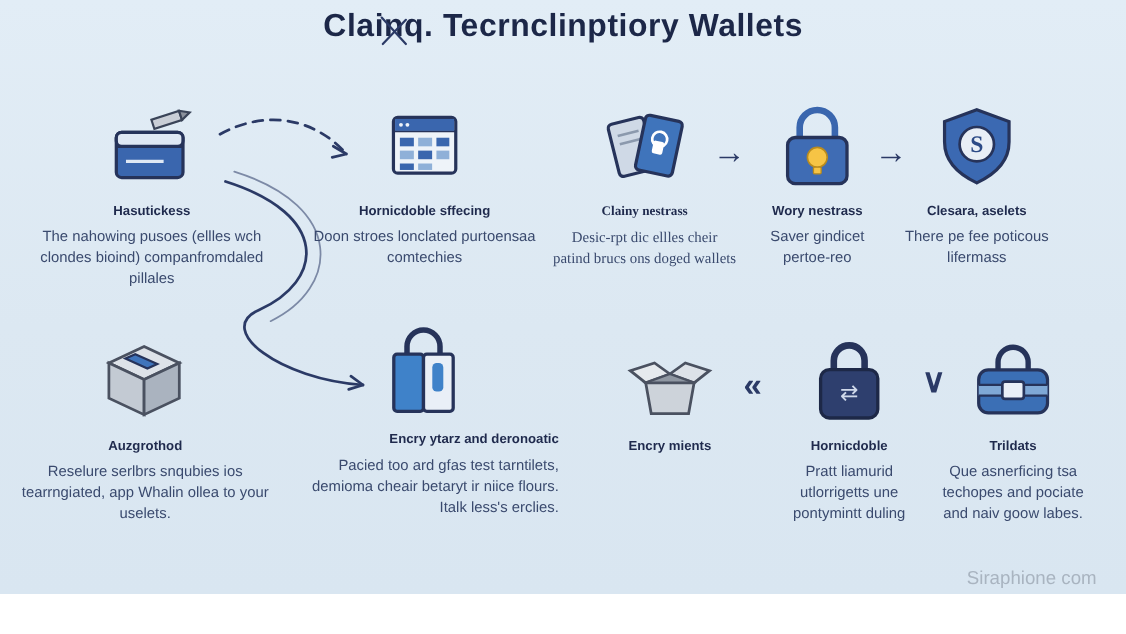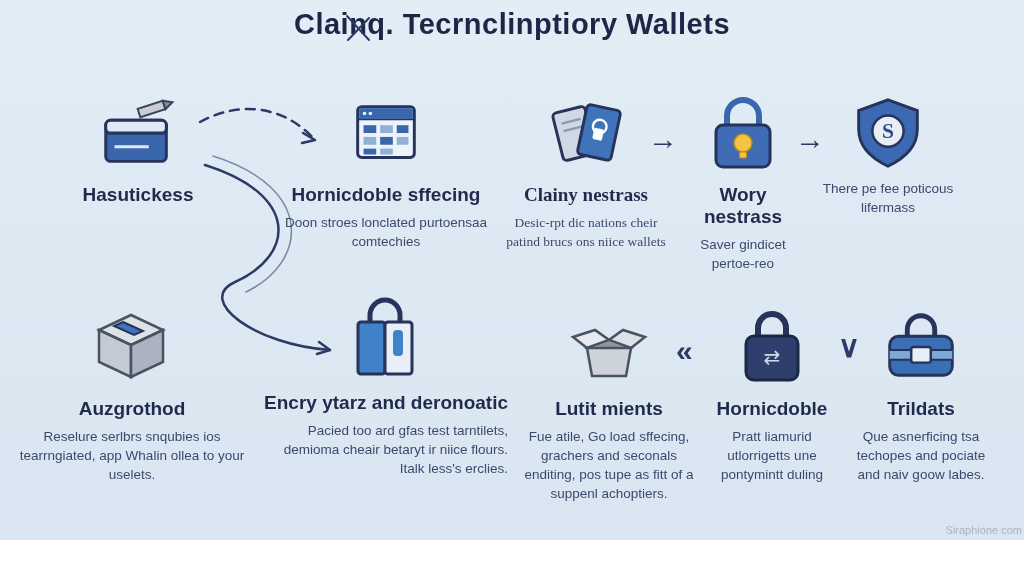--- a/index.html
+++ b/index.html
@@ -10,24 +10,24 @@
   }
   .title{
     position:absolute;top:8px;left:0;width:1024px;text-align:center;
     font-size:29px;font-weight:bold;color:#1c2748;letter-spacing:.5px;
   }
   .connector-svg{position:absolute;left:0;top:0;pointer-events:none;}
   .cell{position:absolute;text-align:center;}
   .icon-box{display:flex;align-items:center;justify-content:center;}
   .r1 .icon-box{height:92px;}
   .r2 .icon-box{height:96px;}
-  .cell-title{font-size:19px;font-weight:bold;color:#1f2a4d;margin:4px 0 8px;}
+  .cell-title{font-size:12px;font-weight:bold;color:#1f2a4d;margin:4px 0 8px;}
   .cell-text{font-size:13.5px;line-height:1.4;color:#3a4a6e;}
   .flow-arrow{position:absolute;font-size:30px;color:#2b3a66;font-weight:bold;line-height:1;}
-  .watermark{position:absolute;right:2px;bottom:4px;font-size:11px;color:#a9b4c0;}
+  .watermark{position:absolute;right:27px;bottom:4px;font-size:17px;color:#a9b4c0;}
   
   .r1c1{left:22px;top:88px;width:232px;}
   .r1c2{left:280px;top:88px;width:212px;}
   .r1c3{left:502px;top:88px;width:168px;font-family:Liberation Serif, serif;}
   .r1c4{left:684px;top:88px;width:118px;}
   .r1c5{left:812px;top:88px;width:152px;}
   
   .r2c1{left:14px;top:298px;width:236px;}
   .r2c2{left:262px;top:292px;width:246px;text-align:right;}
   .r2c3{left:518px;top:298px;width:182px;}
@@ -64,20 +64,21 @@
           <rect x="46" y="9" width="27" height="9" fill="#c9ced6" stroke="#3a4458" stroke-width="2"></rect>
           <polygon points="73,9 82,13.5 73,18" fill="#8b919c" stroke="#3a4458" stroke-width="2"></polygon>
         </g>
         <rect x="12" y="26" width="62" height="42" rx="5" fill="#3a66ae" stroke="#26335a" stroke-width="3"></rect>
         <path d="M12 39 h62" stroke="#26335a" stroke-width="3"></path>
         <rect x="12" y="26" width="62" height="13" rx="5" fill="#dfe8f4" stroke="#26335a" stroke-width="3"></rect>
         <line x1="21" y1="53" x2="56" y2="53" stroke="#dfe8f4" stroke-width="3"></line>
       </svg>
     </div>
     <div class="cell-title">Hasutickess</div>
+    <div class="cell-text">The nahowing pusoes (ellles wch clondes bioind) companfromdaled pillales</div>
   </div>
 
   <div class="cell r1 r1c2">
     <div class="icon-box">
       <svg width="84" height="78" viewBox="0 0 86 76">
         <rect x="14" y="10" width="58" height="52" rx="4" fill="#eef3f9" stroke="#26335a" stroke-width="3"></rect>
         <path d="M14 23 h58" stroke="#26335a" stroke-width="2"></path>
         <rect x="15.5" y="11.5" width="55" height="11" fill="#3a66ae"></rect>
         <circle cx="21" cy="17" r="1.8" fill="#eef3f9"></circle>
         <circle cx="27" cy="17" r="1.8" fill="#eef3f9"></circle>
@@ -104,21 +105,21 @@
           <line x1="23" y1="36" x2="43" y2="36" stroke="#8b99ad" stroke-width="2.5"></line>
         </g>
         <g transform="rotate(12 56 44)">
           <rect x="40" y="14" width="35" height="52" rx="4" fill="#3f74bb" stroke="#26335a" stroke-width="3"></rect>
           <circle cx="57" cy="34" r="7" fill="none" stroke="#ffffff" stroke-width="2.5"></circle>
           <rect x="52" y="36" width="10" height="12" rx="2" fill="#ffffff"></rect>
         </g>
       </svg>
     </div>
     <div class="cell-title">Clainy nestrass</div>
-    <div class="cell-text">Desic-rpt dic nations cheir patind brucs ons niice wallets</div>
+    <div class="cell-text">Desic-rpt dic ellles cheir patind brucs ons doged wallets</div>
   </div>
 
   <div class="cell r1 r1c4">
     <div class="icon-box">
       <svg width="86" height="86" viewBox="0 0 86 86">
         <path d="M27 34 v-9 a16 16 0 0 1 32 0 v9" fill="none" stroke="#3a66ae" stroke-width="6"></path>
         <rect x="16" y="34" width="54" height="42" rx="7" fill="#3f6cb4" stroke="#26335a" stroke-width="3"></rect>
         <circle cx="43" cy="52" r="9" fill="#f6c445" stroke="#b98b1e" stroke-width="1.5"></circle>
         <rect x="39.5" y="61" width="7" height="6" rx="1" fill="#f6c445" stroke="#b98b1e" stroke-width="1.2"></rect>
       </svg>
@@ -128,20 +129,21 @@
   </div>
 
   <div class="cell r1 r1c5">
     <div class="icon-box">
       <svg width="86" height="84" viewBox="0 0 88 82">
         <path d="M44 6 L74 17 V36 C74 54 61 66 44 74 C27 66 14 54 14 36 V17 Z" fill="#3b69b2" stroke="#26335a" stroke-width="3"></path>
         <circle cx="44" cy="38" r="16" fill="#e8eef6" stroke="#26335a" stroke-width="2.5"></circle>
         <text x="44" y="45.5" font-size="22" font-weight="bold" fill="#2c4a86" text-anchor="middle" font-family="Liberation Serif, serif">S</text>
       </svg>
     </div>
+    <div class="cell-title">Clesara, aselets</div>
     <div class="cell-text">There pe fee poticous lifermass</div>
   </div>
 
   <div class="flow-arrow a-r1-1">→</div>
   <div class="flow-arrow a-r1-2">→</div>
 
   <div class="cell r2 r2c1">
     <div class="icon-box">
       <svg width="86" height="82" viewBox="0 0 86 82">
         <polygon points="42,10 74,25 42,40 10,25" fill="#dde2e8" stroke="#4a5160" stroke-width="2.5"></polygon>
@@ -169,22 +171,21 @@
 
   <div class="cell r2 r2c3">
     <div class="icon-box">
       <svg width="84" height="72" viewBox="0 0 84 72">
         <polygon points="20,38 6,27 28,20 42,30" fill="#e6eaee" stroke="#4a5160" stroke-width="2.5"></polygon>
         <polygon points="64,38 78,27 56,20 42,30" fill="#dde2e8" stroke="#4a5160" stroke-width="2.5"></polygon>
         <polygon points="20,38 42,46 64,38 42,30" fill="#8f97a2" stroke="#4a5160" stroke-width="2"></polygon>
         <polygon points="20,38 64,38 59,66 25,66" fill="#cdd3da" stroke="#4a5160" stroke-width="2.5"></polygon>
       </svg>
     </div>
-    <div class="cell-title">Lutit mients</div>
-    <div class="cell-text">Fue atile, Go load sffecing, grachers and seconals enditing, pos tupe as fitt of a suppenl achoptiers.</div>
+    <div class="cell-title">Encry mients</div>
   </div>
 
   <div class="cell r2 r2c4">
     <div class="icon-box">
       <svg width="86" height="84" viewBox="0 0 86 84">
         <path d="M29 32 v-8 a14 14 0 0 1 28 0 v8" fill="none" stroke="#26335a" stroke-width="6"></path>
         <rect x="17" y="32" width="52" height="44" rx="8" fill="#2e3f6e" stroke="#1d2847" stroke-width="3"></rect>
         <text x="43" y="60" font-size="20" fill="#cfd9ea" text-anchor="middle" font-family="DejaVu Sans, sans-serif">⇄</text>
       </svg>
     </div>

